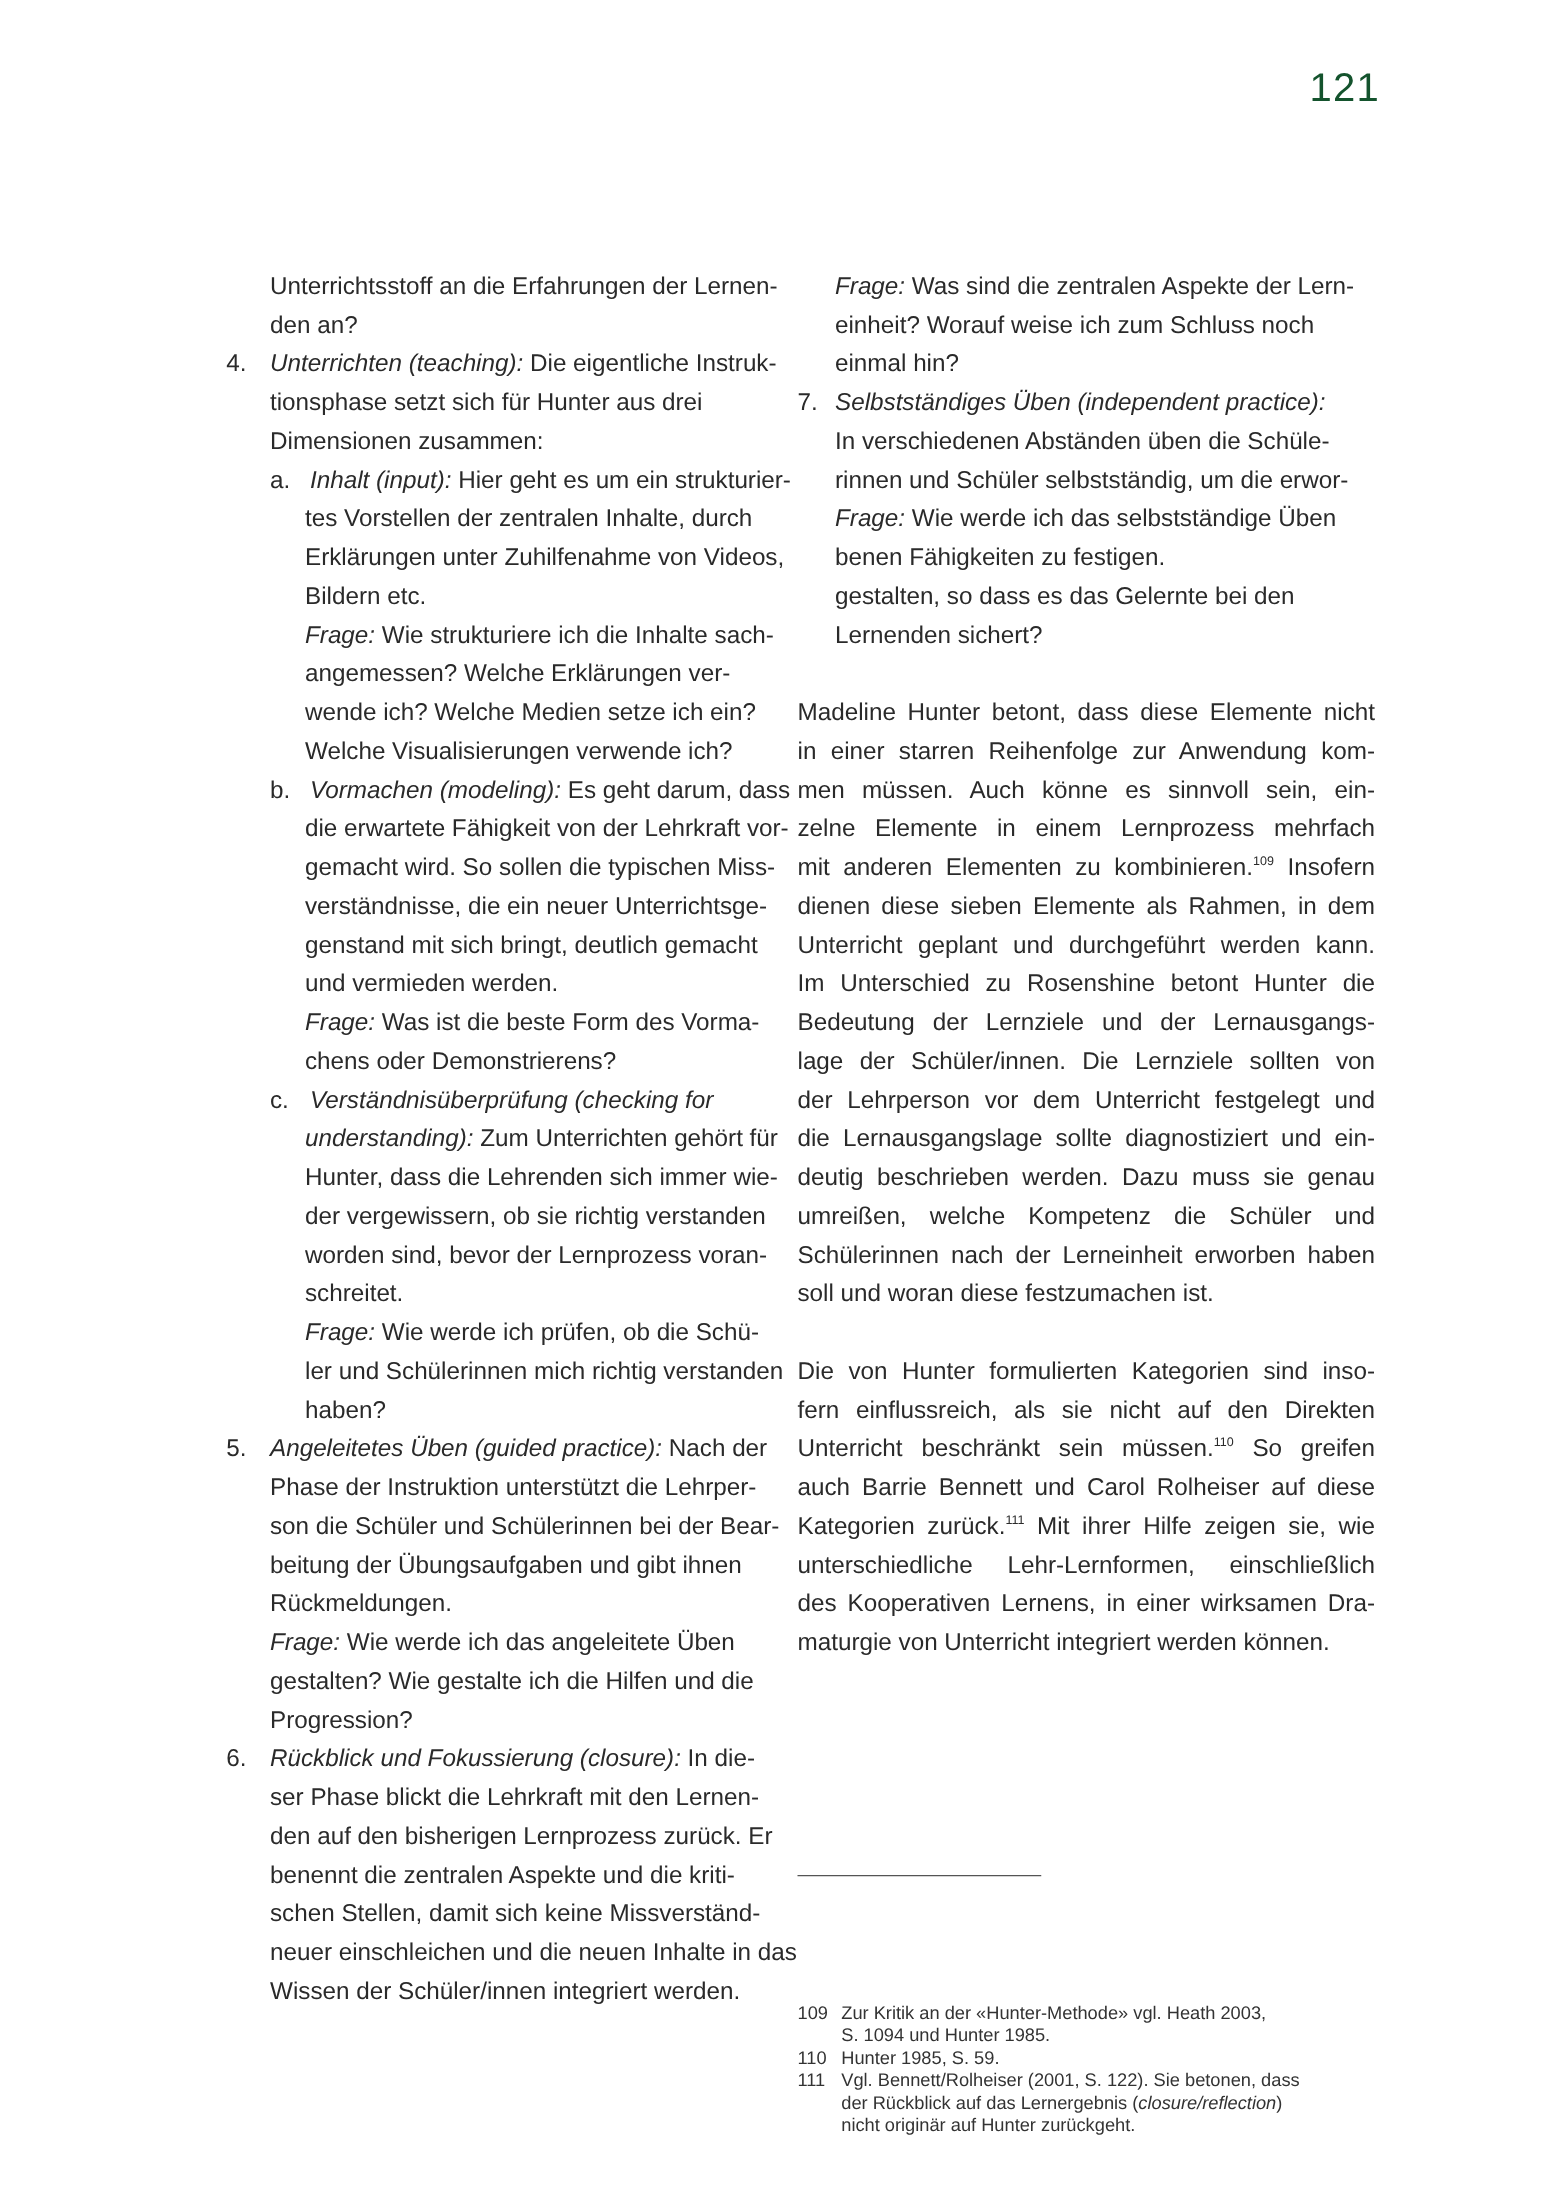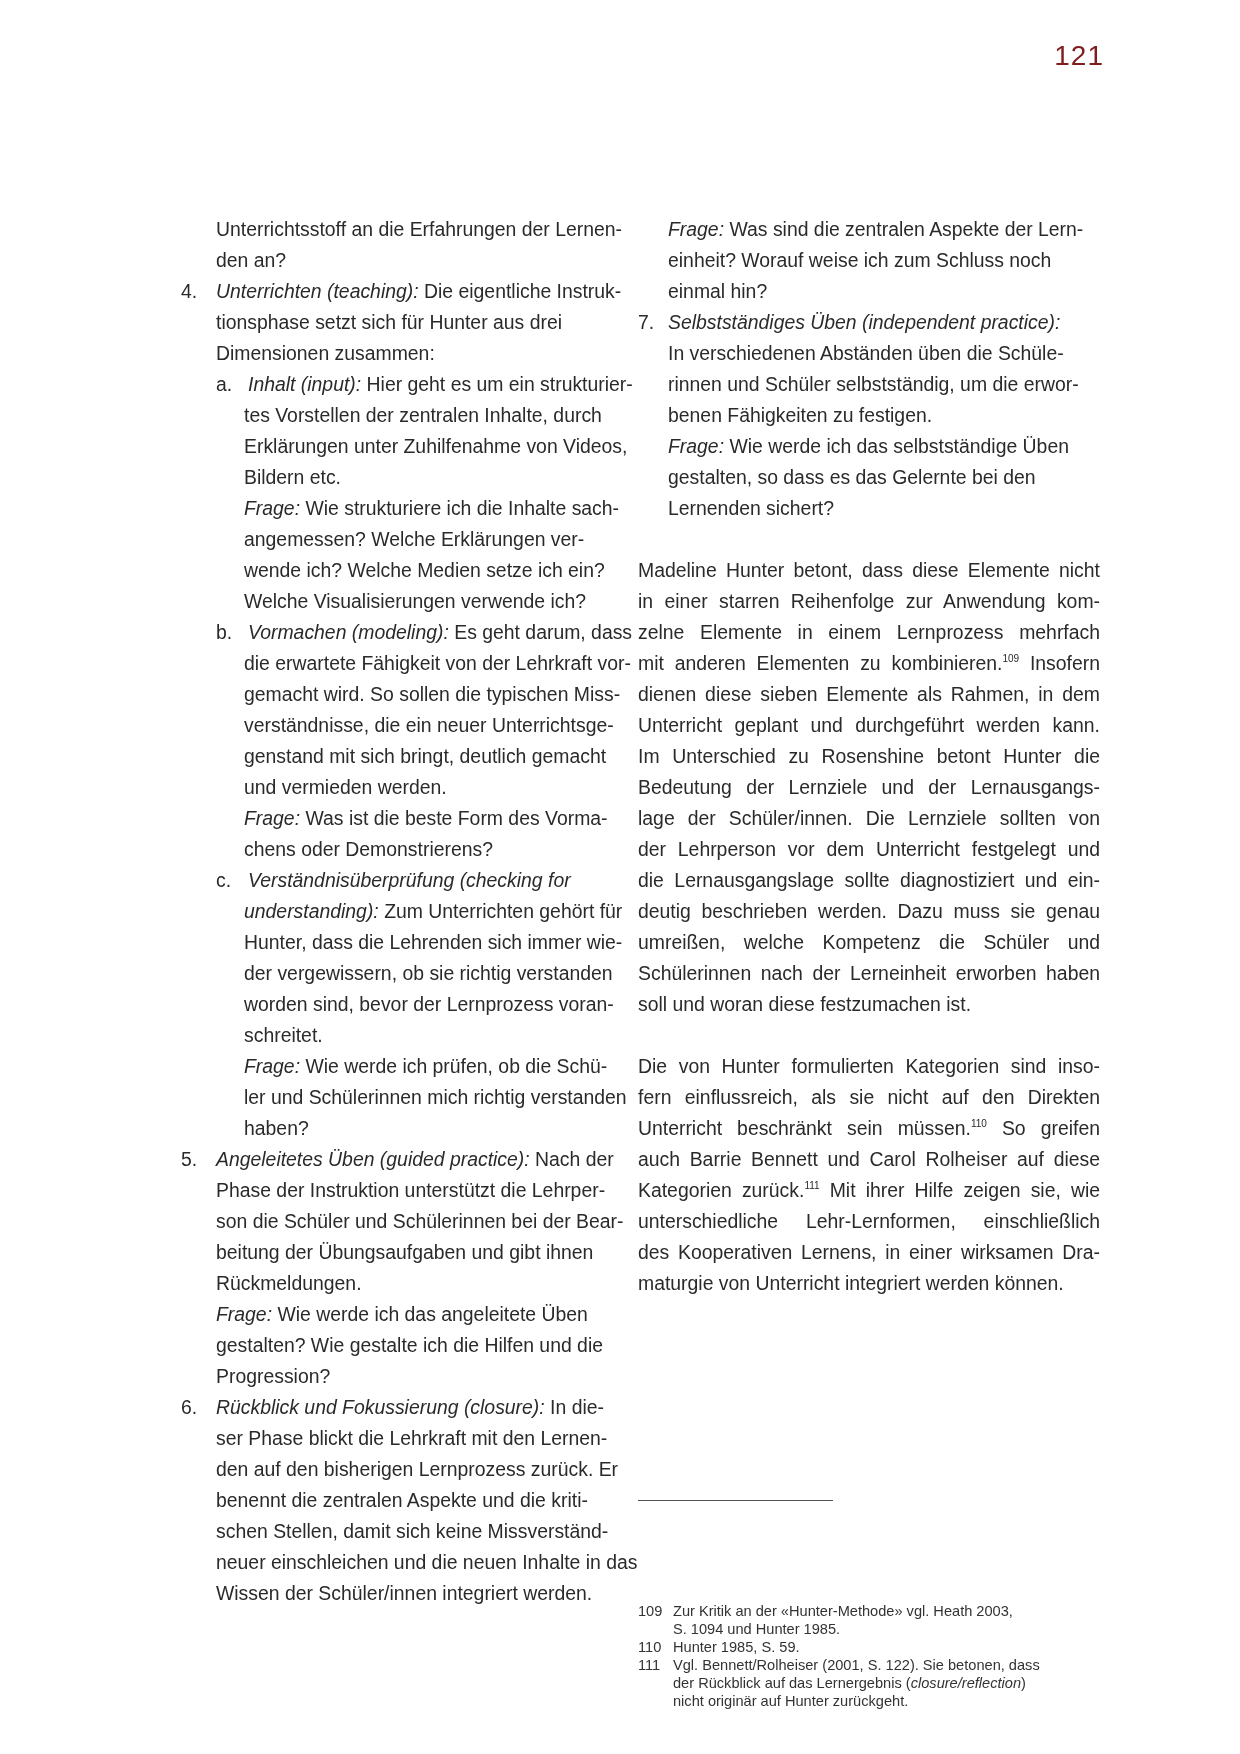--- a/index.html
+++ b/index.html
@@ -1,19 +1,19 @@
 <!DOCTYPE html>
 <html><head>
 <meta charset="utf-8">
 <style>
   html, body { margin: 0; padding: 0; background: #ffffff; }
   body { width: 1240px; height: 1754px; position: relative; overflow: hidden;
          font-family: "Liberation Sans", sans-serif; color: #2a2a2a; }
-  .page-number { position: absolute; top: 40px; right: 136px; font-size: 28px;
-                 color: #7f1d1d; font-weight: 300; letter-spacing: 1px; }
+  .page-number { position: absolute; top: 52px; right: 136px; font-size: 32px;
+                 color: #14532d; font-weight: 300; letter-spacing: 1px; }
   .col { position: absolute; top: 214px; font-size: 19.4px; line-height: 31px; }
   .col-left { left: 138px; width: 470px; margin-left: 43px; }
   .col-right { left: 638px; width: 462px; }
   .line { white-space: nowrap; display: block; height: 31px; }
   .justify { text-align: justify; text-align-last: justify; white-space: normal; }
   .num { display: inline-block; width: 35px; }
   .sub { display: inline-block; width: 32px; }
   .i1 { padding-left: 35px; }
   .i2 { padding-left: 63px; }
   .r1 { padding-left: 30px; }
@@ -101,31 +101,32 @@
   <div>
     <span class="line r1"><em>Frage:</em><span> Was sind die zentralen Aspekte der Lern-</span></span>
     <span class="line r1">einheit? Worauf weise ich zum Schluss noch</span>
     <span class="line r1">einmal hin?</span>
   </div>
 
   <div>
     <span class="line"><span class="num" style="width:30px">7.</span><em>Selbstständiges Üben (independent practice):</em></span>
     <span class="line r1">In verschiedenen Abständen üben die Schüle-</span>
     <span class="line r1">rinnen und Schüler selbstständig, um die erwor-</span>
+    <span class="line r1"><em>Frage:</em><span> Wie werde ich das selbstständige Üben</span></span>
     <span class="line r1">benen Fähigkeiten zu festigen.</span>
-    <span class="line r1"><em>Frage:</em><span> Wie werde ich das selbstständige Üben</span></span>
     <span class="line r1">gestalten, so dass es das Gelernte bei den</span>
     <span class="line r1">Lernenden sichert?</span>
   </div>
 
   <div class="gap"></div>
 
   <div>
     <span class="line justify">Madeline Hunter betont, dass diese Elemente nicht</span>
     <span class="line justify">in einer starren Reihenfolge zur Anwendung kom-</span>
+    <span class="line justify">men müssen. Auch könne es sinnvoll sein, ein-</span>
     <span class="line justify">zelne Elemente in einem Lernprozess mehrfach</span>
     <span class="line justify"><span>mit anderen Elementen zu kombinieren.</span><sup>109</sup><span> Insofern</span></span>
     <span class="line justify">dienen diese sieben Elemente als Rahmen, in dem</span>
     <span class="line justify">Unterricht geplant und durchgeführt werden kann.</span>
     <span class="line justify">Im Unterschied zu Rosenshine betont Hunter die</span>
     <span class="line justify">Bedeutung der Lernziele und der Lernausgangs-</span>
     <span class="line justify">lage der Schüler/innen. Die Lernziele sollten von</span>
     <span class="line justify">der Lehrperson vor dem Unterricht festgelegt und</span>
     <span class="line justify">die Lernausgangslage sollte diagnostiziert und ein-</span>
     <span class="line justify">deutig beschrieben werden. Dazu muss sie genau</span>

